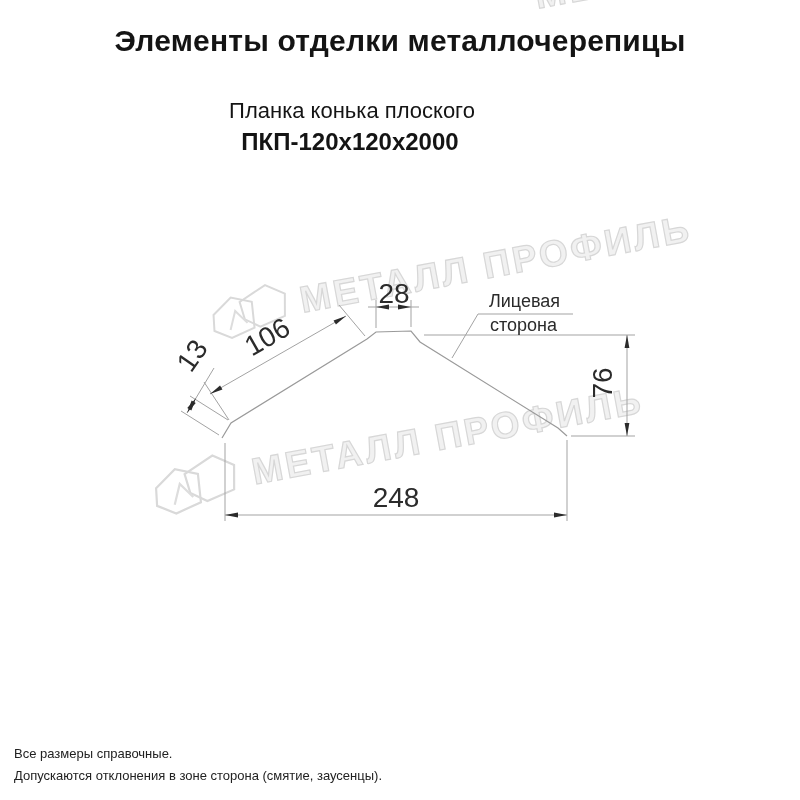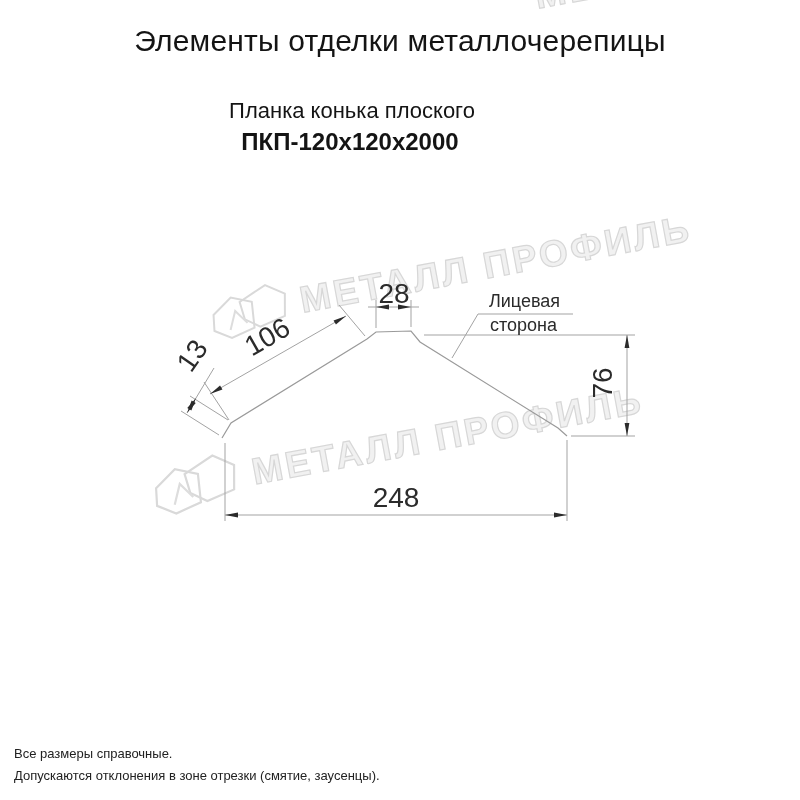--- a/index.html
+++ b/index.html
@@ -3,21 +3,21 @@
 <meta charset="utf-8">
 <style>
   html,body{margin:0;padding:0;background:#fff;}
   .page{
     position:relative;width:800px;height:800px;background:#ffffff;overflow:hidden;
     font-family:"Liberation Sans","DejaVu Sans",sans-serif;color:#111;
   }
   
   .title{
     position:absolute;top:24px;left:400px;transform:translateX(-50%);
-    font-size:30px;font-weight:normal;color:#141414;white-space:nowrap;letter-spacing:0.2px;
+    font-size:30px;font-weight:bold;color:#141414;white-space:nowrap;letter-spacing:0.2px;
   }
   .subtitle{
     position:absolute;top:98px;left:352px;transform:translateX(-50%);
     font-size:22px;font-weight:normal;color:#141414;white-space:nowrap;
   }
   .model{
     position:absolute;top:128px;left:350px;transform:translateX(-50%);
     font-size:24px;font-weight:bold;color:#141414;white-space:nowrap;
   }
   
@@ -126,16 +126,16 @@
 
     <g>
       <polyline class="dline" points="452,358 478,314 573,314"></polyline>
       <text class="lbltxt" x="489" y="307">Лицевая</text>
       <text class="lbltxt" x="490" y="331">сторона</text>
     </g>
   </svg>
 
   <div class="notes">
     <div>Все размеры справочные.</div>
-    <div>Допускаются отклонения в зоне отрезки (смятие, заусенцы).</div>
+    <div>Допускаются отклонения в зоне сторона (смятие, заусенцы).</div>
   </div>
 
 </div>
 
 </body></html>

